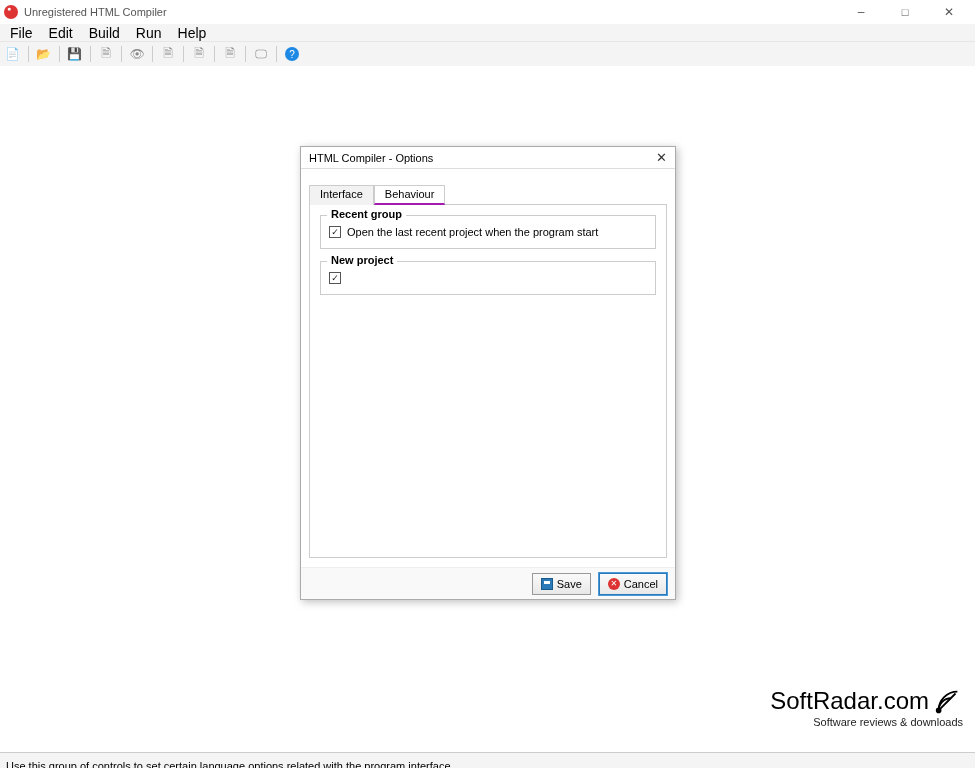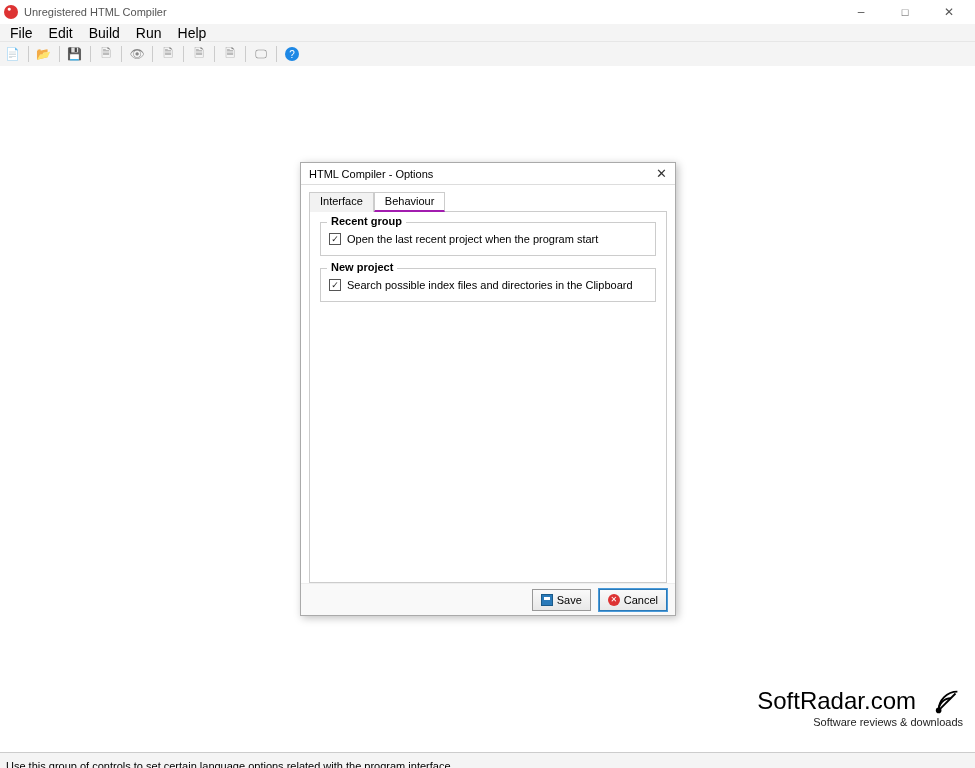--- a/index.html
+++ b/index.html
@@ -23,23 +23,23 @@
 
 .toolbar { height: 24px; background: #f4f4f4; display: flex; align-items: center; padding: 2px 4px; gap: 2px; }
 .tool-btn { width: 18px; height: 18px; display: flex; align-items: center; justify-content: center; font-size: 12px; }
 .tool-sep { width: 1px; height: 16px; background: #ccc; margin: 0 4px; }
 
 
 .main { position: relative; width: 100%; height: calc(100% - 24px - 18px - 24px - 18px); background: #fff; }
 
 
 .dialog {
-  position: absolute; left: 300px; top: 96px; width: 376px; height: 454px;
+  position: absolute; left: 300px; top: 80px; width: 376px; height: 454px;
   background: #fff; border: 1px solid #aaa; box-shadow: 2px 2px 8px rgba(0,0,0,0.25);
-  display: flex; flex-direction: column;
+  display: flex; flex-direction: column; gap: 9px;
 }
 .dialog-titlebar { height: 22px; display: flex; align-items: center; padding: 0 8px; border-bottom: 1px solid #ddd; }
 .dialog-titlebar .t { font-size: 11px; flex: 1; }
 .dialog-close { font-size: 13px; color: #333; }
 
 .dialog-body { flex: 1; padding: 6px 8px 0 8px; background: #fff; display: flex; flex-direction: column; }
 .tabs { display: flex; height: 20px; }
 .tab { font-size: 11px; padding: 2px 10px; border: 1px solid #ccc; border-bottom: none; background: #f2f2f2; position: relative; top: 1px; }
 .tab.active { background: #fff; border-bottom: 2px solid #a21caf; }
 .tab-panel { flex: 1; border: 1px solid #ccc; background: #fff; padding: 10px 10px; }
@@ -54,21 +54,21 @@
 .dlg-btn.primary { border: 1px solid #2a7ab9; outline: 1px solid #4a9ad9; }
 .save-icon { width: 12px; height: 12px; background: #2a7ab9; border: 1px solid #1a5a8a; position: relative; }
 .save-icon::after { content: ""; position: absolute; top: 2px; left: 2px; right: 2px; height: 3px; background: #fff; }
 .cancel-icon { width: 12px; height: 12px; border-radius: 50%; background: #d33; display: inline-flex; align-items: center; justify-content: center; color: #fff; font-size: 8px; }
 
 
 .statusbar { height: 16px; background: #f4f4f4; border-top: 1px solid #ccc; font-size: 11px; padding: 7px 6px; color: #000; position: absolute; bottom: 0; left: 0; right: 0; }
 
 
 .watermark { position: absolute; right: 12px; bottom: 22px; text-align: right; font-family: Georgia, serif; }
-.watermark .wm1 { font-size: 24px; color: #000; display: flex; align-items: center; gap: 17px; justify-content: flex-end; }
+.watermark .wm1 { font-size: 24px; color: #000; display: flex; align-items: center; gap: 4px; justify-content: flex-end; }
 .watermark .wm2 { font-size: 11px; color: #222; }
 .radar { width: 30px; height: 30px; }
 
 
 .ico-new { color: #2b8; }
 .ico-open { color: #e6a800; }
 .ico-save { color: #3a7ab9; }
 .ico-print, .ico-misc { color: #888; }
 .ico-help { width: 14px; height: 14px; border-radius: 50%; background: #1e88e5; color: #fff; font-size: 10px; display: flex; align-items: center; justify-content: center; }
 </style>
@@ -134,21 +134,20 @@
           <div class="group-legend">Recent group</div>
           <div class="check-row">
             <span class="checkbox">✓</span>
             <span>Open the last recent project when the program start</span>
           </div>
         </div>
         <div class="groupbox">
           <div class="group-legend">New project</div>
           <div class="check-row">
             <span class="checkbox">✓</span>
-            <span>Search possible index files and directories in the Clipboard</span>
           </div>
         </div>
       </div>
     </div>
     <div class="dialog-footer">
       <div class="dlg-btn">
         <span class="save-icon"></span>
         <span>Save</span>
       </div>
       <div class="dlg-btn primary">

